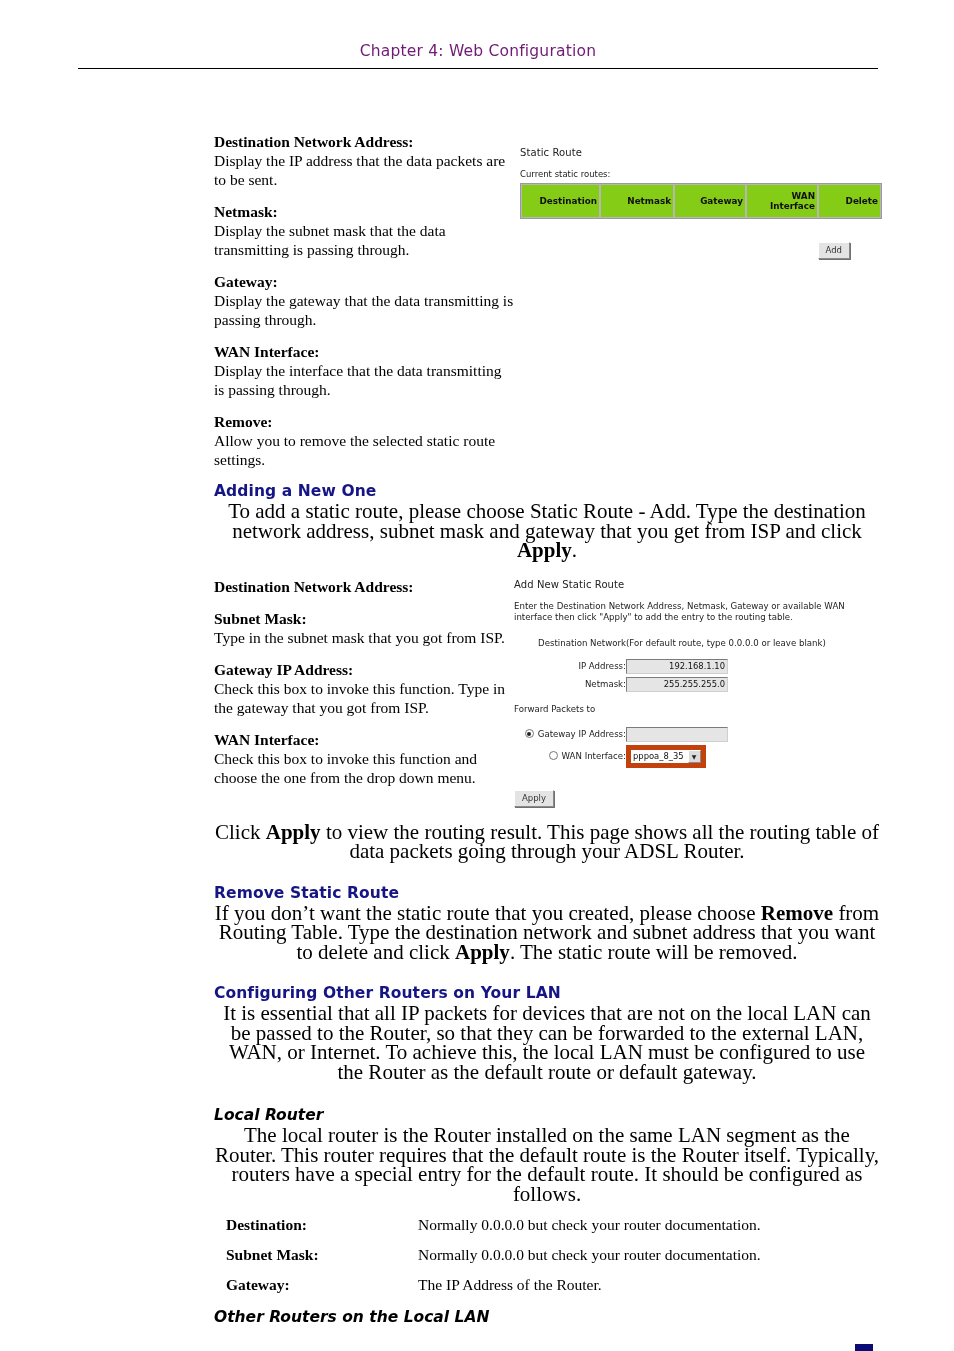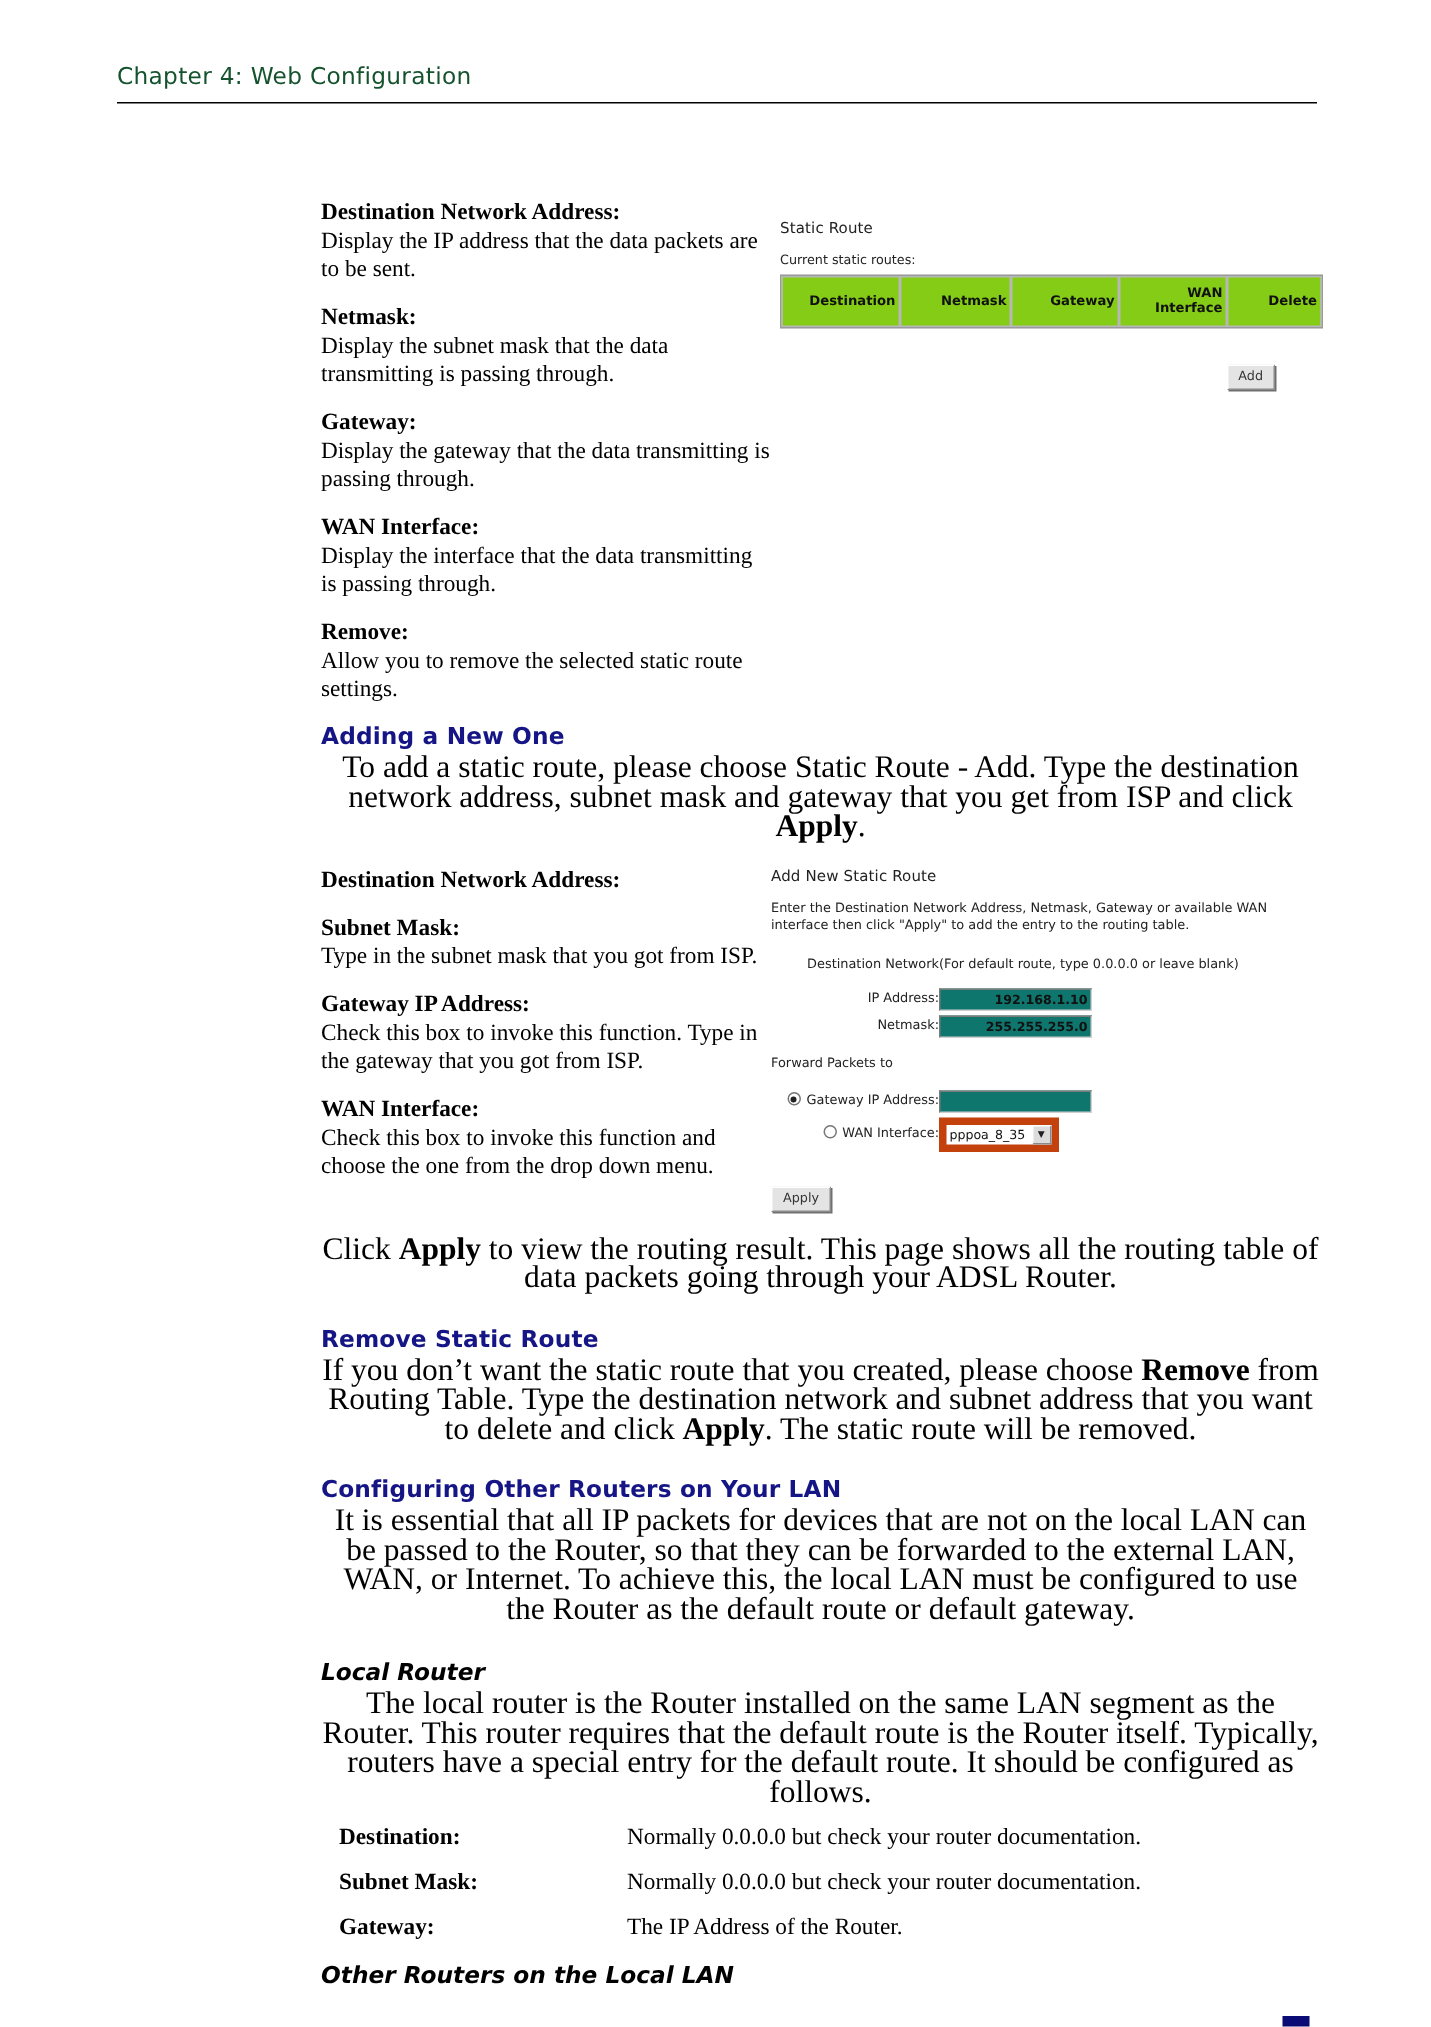--- a/index.html
+++ b/index.html
@@ -15,25 +15,25 @@
     color: #000000;
     overflow: hidden;
   }
 
   
   .page-header {
     position: absolute;
     left: 78px;
     top: 42px;
     width: 800px;
-    text-align: left;
+    text-align: center;
     font-family: "DejaVu Sans", sans-serif;
     font-size: 15.5px;
     letter-spacing: 0.2px;
-    color: #14532d;
+    color: #701a75;
   }
   .header-rule {
     position: absolute;
     left: 78px;
     top: 68px;
     width: 800px;
     height: 1px;
     background: #000000;
   }
 
@@ -161,28 +161,27 @@
   .frm-note {
     font-size: 8.6px;
     color: #222222;
   }
   .txt-input {
     width: 96px;
     height: 11px;
     border: 1px solid #7b7b7b;
     border-right-color: #cfcfcf;
     border-bottom-color: #cfcfcf;
-    background: #0f766e;
+    background: #e5e5e5;
     font-family: "DejaVu Sans", sans-serif;
     font-size: 8.4px;
     color: #111111;
     padding: 1px 2px;
     line-height: 11px;
     box-sizing: content-box;
-    font-weight: bold;
   }
   .radio-dot {
     display: inline-block;
     width: 7px;
     height: 7px;
     border: 1px solid #767676;
     border-radius: 50%;
     background: #ffffff;
     margin-right: 4px;
     position: relative;

